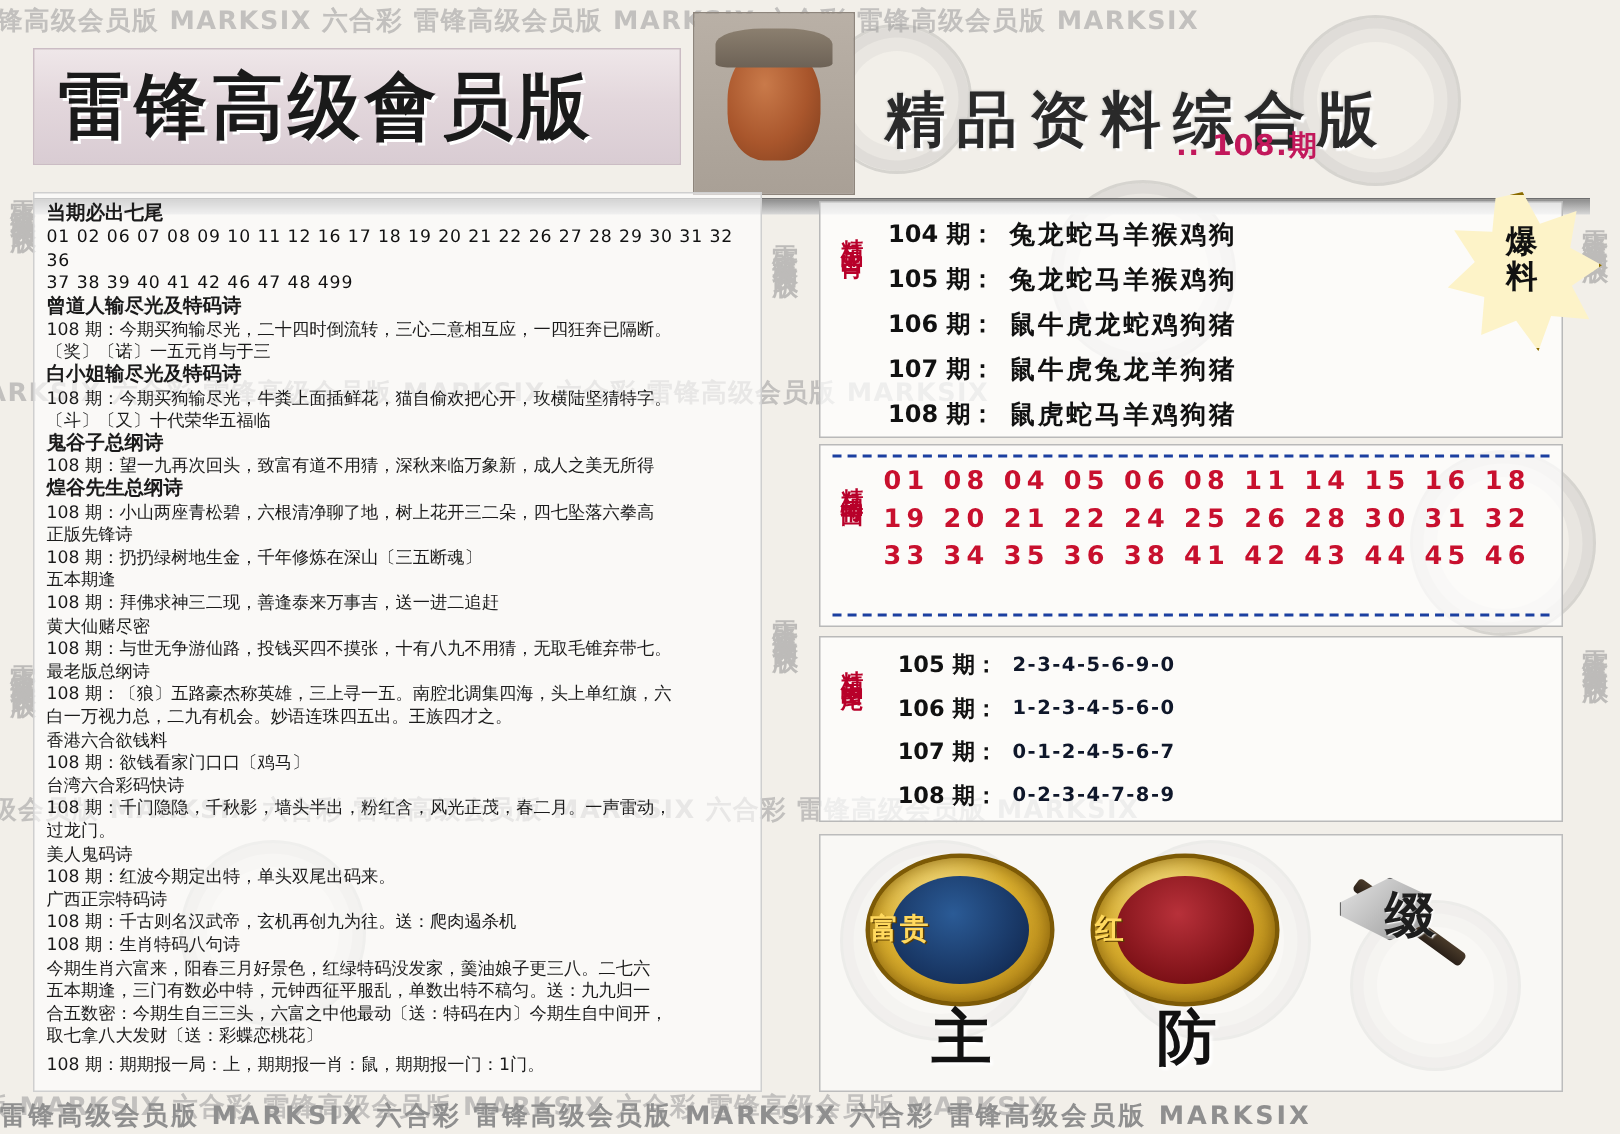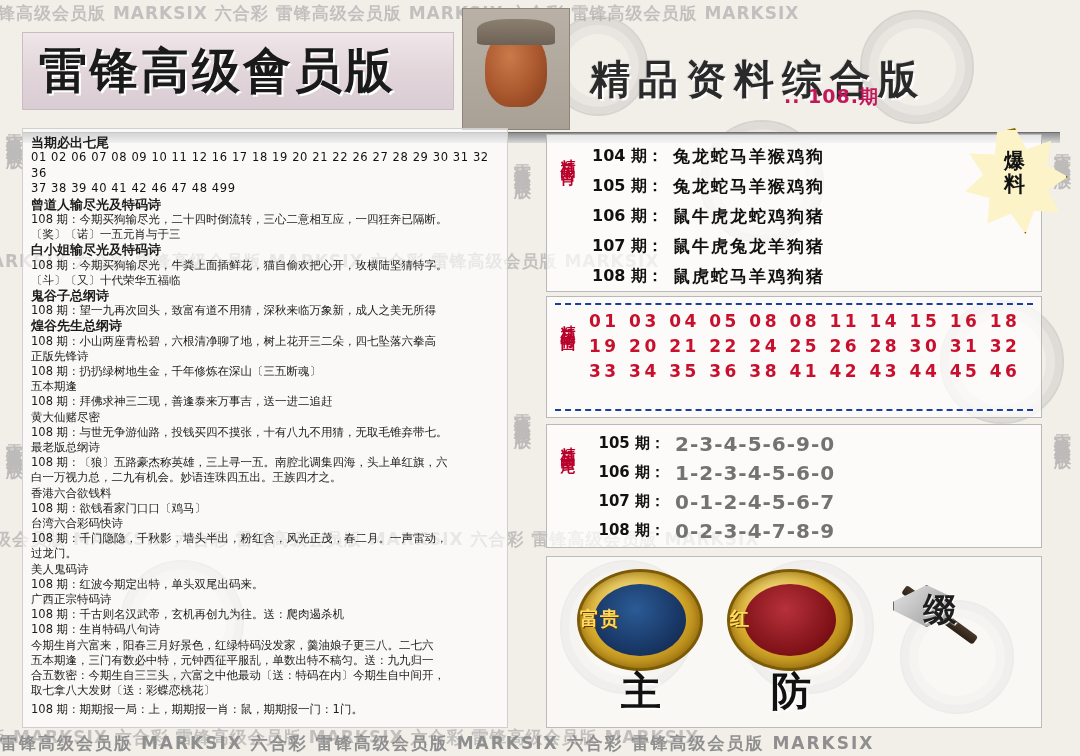--- a/index.html
+++ b/index.html
@@ -244,23 +244,23 @@
   .wrow .per {
     width: 84px;
     font-size: 15px;
     font-weight: bold;
     color: #111;
     text-align: right;
     padding-right: 10px;
     box-sizing: border-box;
   }
   .wrow .digits {
-    font-size: 20px;
-    font-weight: bold;
-    color: #737373;
+    font-size: 13px;
+    font-weight: bold;
+    color: #0f172a;
     letter-spacing: 1px;
   }
 
   
   #burst {
     position: absolute;
     left: 962px; top: 128px;
     width: 106px; height: 106px;
   }
   #burst .star {
@@ -524,21 +524,21 @@
     </div>
     <div class="zrow">
       <div class="per">108 期：</div>
       <div class="animals">鼠虎蛇马羊鸡狗猪</div>
     </div>
   </div>
 
   <div id="panel-tema">
     <div class="vlabel" style="left:6px; top:16px;">精品特围</div>
     <div class="dash-line" style="top:6px;"></div>
-    <div class="tema-nums">01 03 04 05 08 08 11 14 15 16 18 19 20 21 22 24 25 26 28 30 31 32 33 34 35 36 38 41 42 43 44 45 46</div>
+    <div class="tema-nums">01 08 04 05 06 08 11 14 15 16 18 19 20 21 22 24 25 26 28 30 31 32 33 34 35 36 38 41 42 43 44 45 46</div>
     <div class="dash-line" style="top:112px;"></div>
   </div>
 
   <div id="panel-wei">
     <div class="vlabel" style="left:6px; top:10px;">精品出尾</div>
 
     <div class="wrow" style="margin-top:4px;">
       <div class="per">105 期：</div>
       <div class="digits">2-3-4-5-6-9-0</div>
     </div>

